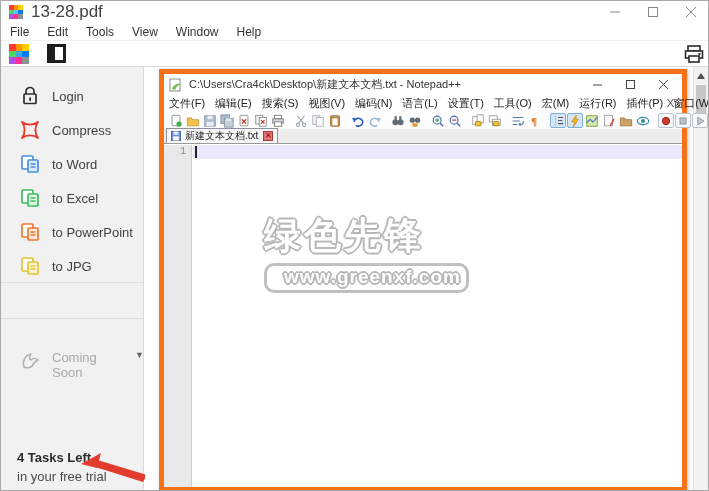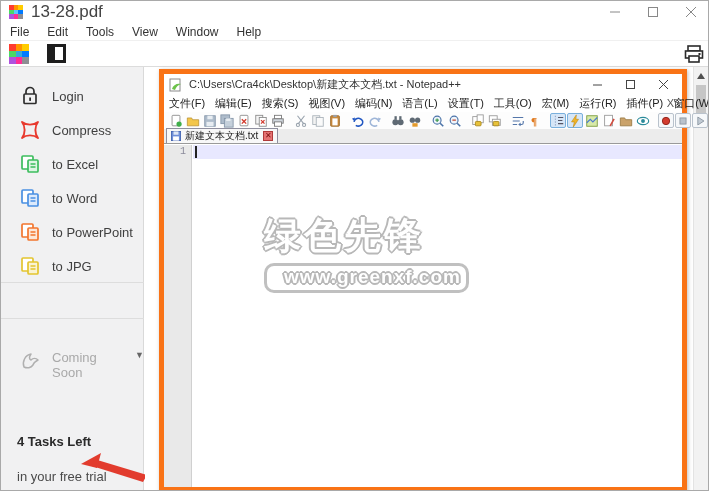--- a/index.html
+++ b/index.html
@@ -40,21 +40,21 @@
   .side-item .ic { width:22px; height:22px; margin-right:11px; flex:none; }
   .side-item .lbl { font-size:13px; color:#3f3f3f; }
   .side-sep { position:absolute; left:0; width:143px; border-top:1px solid #ddd; }
   .coming-soon { position:absolute; left:0; top:283px; width:143px; height:34px;
     display:flex; align-items:flex-start; padding-left:18px; color:#a9a9a9; }
   .coming-soon .ic { width:22px; height:22px; margin-right:11px; }
   .coming-soon .lbl { font-size:13px; }
   .coming-caret { margin-left:10px; font-size:9px; color:#666; }
   .tasks-block { position:absolute; left:16px; bottom:8px; }
   .tasks-left { font-size:13px; font-weight:bold; color:#2b2b2b; }
-  .trial-note { font-size:13px; color:#4a4a4a; margin-top:20px; }
+  .trial-note { font-size:13px; color:#4a4a4a; margin-top:4px; }
   .red-arrow { position:absolute; left:78px; top:450px; pointer-events:none; }
 
   
   .main-area { position:absolute; left:144px; top:66px; right:0; bottom:0; background:#fff; }
   .v-scrollbar { position:absolute; right:0; top:66px; width:15px; height:425px;
     background:#f2f2f2; border-left:1px solid #e3e3e3; }
   .sb-up { position:absolute; top:2px; left:0; width:14px; height:14px;
     display:flex; align-items:center; justify-content:center; }
   .sb-up svg{display:block;}
   .sb-thumb { position:absolute; top:18px; left:2px; width:10px; height:28px; background:#c6c6c6; }
@@ -192,34 +192,34 @@
       <li class="side-item">
         <span class="ic">
           <svg width="22" height="22" viewBox="0 0 22 22">
             <path d="M3 3 C7.5 6.5 14.5 6.5 19 3 C15.5 7.5 15.5 14.5 19 19 C14.5 15.5 7.5 15.5 3 19 C6.5 14.5 6.5 7.5 3 3 Z" fill="none" stroke="#e8392d" stroke-width="1.9" stroke-linejoin="round"></path>
           </svg></span>
         <span class="lbl">Compress</span>
       </li>
       <li class="side-item">
         <span class="ic">
           <svg width="22" height="22" viewBox="0 0 22 22">
+            <rect x="3" y="3" width="11" height="13" rx="1" fill="#fff" stroke="#4a90e2" stroke-width="1.7"></rect>
+            <rect x="9" y="7" width="10" height="12" rx="1" fill="#dceafc" stroke="#4a90e2" stroke-width="1.7"></rect>
+            <path d="M11.5 11h5M11.5 14h5" stroke="#4a90e2" stroke-width="1.3"></path>
+          </svg></span>
+        <span class="lbl">to Word</span>
+      </li>
+      <li class="side-item">
+        <span class="ic">
+          <svg width="22" height="22" viewBox="0 0 22 22">
             <rect x="3" y="3" width="11" height="13" rx="1" fill="#fff" stroke="#3dbd5d" stroke-width="1.7"></rect>
             <rect x="9" y="7" width="10" height="12" rx="1" fill="#def5e4" stroke="#3dbd5d" stroke-width="1.7"></rect>
             <path d="M11.5 11h5M11.5 14h5" stroke="#3dbd5d" stroke-width="1.3"></path>
           </svg></span>
         <span class="lbl">to Excel</span>
-      </li>
-      <li class="side-item">
-        <span class="ic">
-          <svg width="22" height="22" viewBox="0 0 22 22">
-            <rect x="3" y="3" width="11" height="13" rx="1" fill="#fff" stroke="#4a90e2" stroke-width="1.7"></rect>
-            <rect x="9" y="7" width="10" height="12" rx="1" fill="#dceafc" stroke="#4a90e2" stroke-width="1.7"></rect>
-            <path d="M11.5 11h5M11.5 14h5" stroke="#4a90e2" stroke-width="1.3"></path>
-          </svg></span>
-        <span class="lbl">to Word</span>
       </li>
       <li class="side-item">
         <span class="ic">
           <svg width="22" height="22" viewBox="0 0 22 22">
             <rect x="3" y="3" width="11" height="13" rx="1" fill="#fff" stroke="#f2762e" stroke-width="1.7"></rect>
             <rect x="9" y="7" width="10" height="12" rx="1" fill="#fde7d8" stroke="#f2762e" stroke-width="1.7"></rect>
             <path d="M11.5 11h5M11.5 14h5" stroke="#f2762e" stroke-width="1.3"></path>
           </svg></span>
         <span class="lbl">to PowerPoint</span>
       </li>

